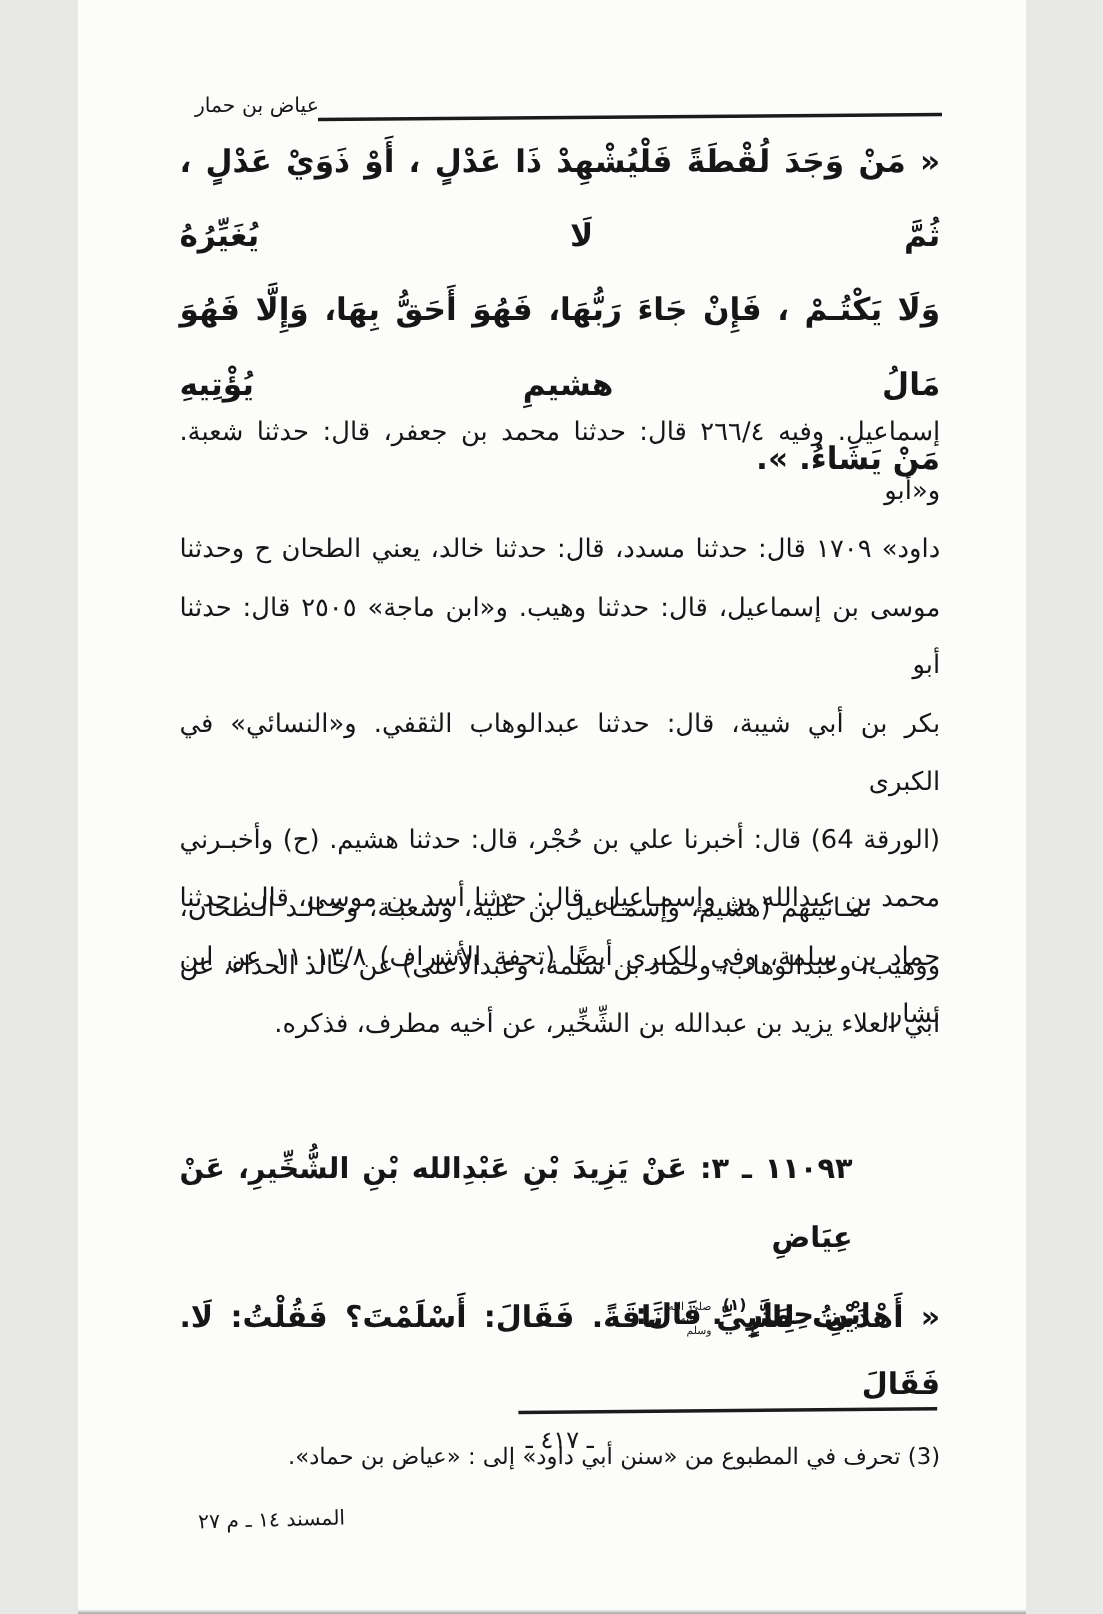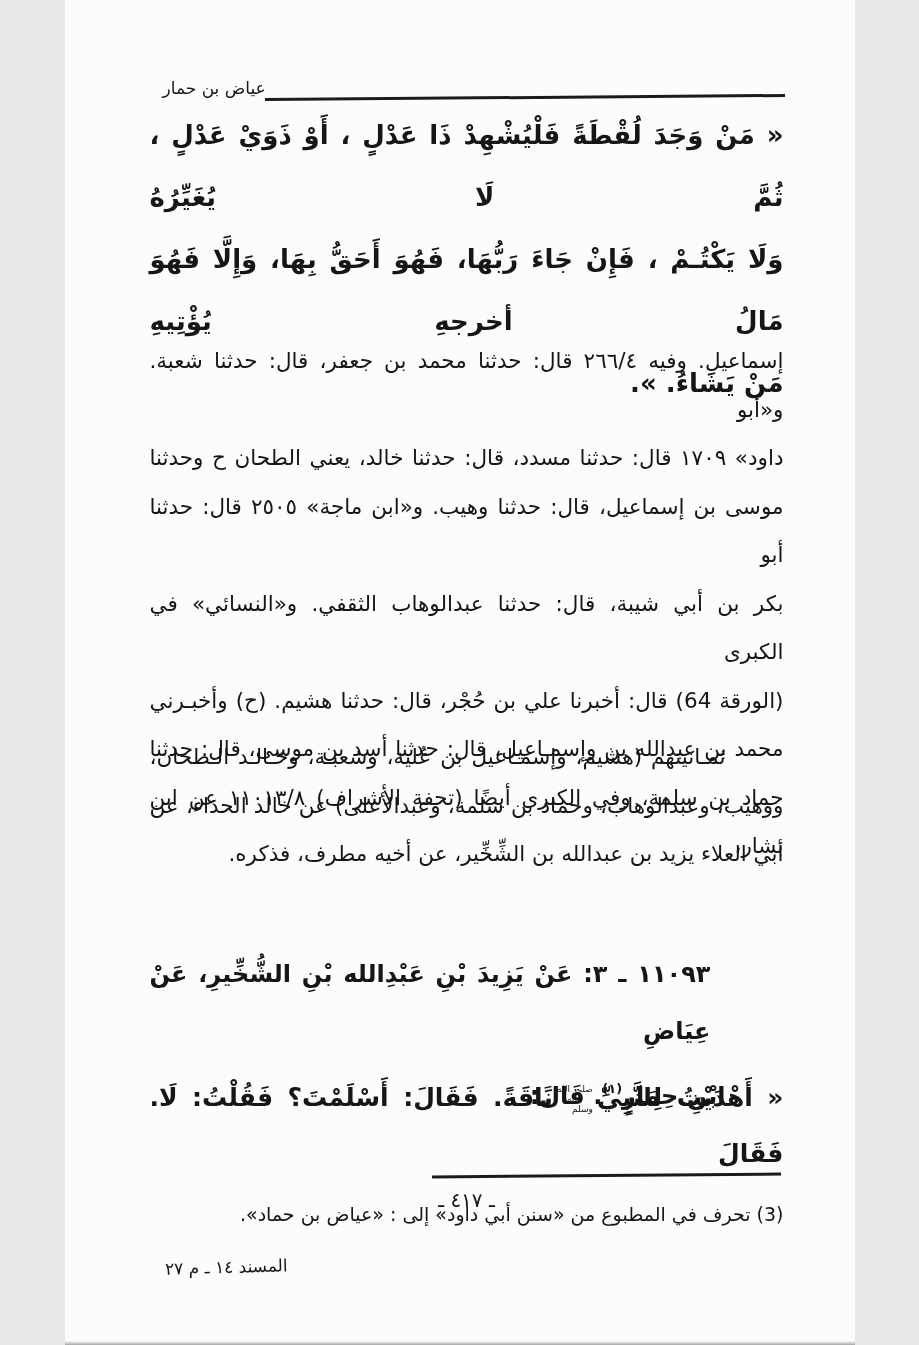--- a/index.html
+++ b/index.html
@@ -67,21 +67,21 @@
 </head>
 <body>
 
 <div class="page">
 
   <div class="head-title">عياض بن حمار</div>
   <div class="head-rule"></div>
 
   <div class="col quote1">
     <div class="jline">« مَنْ وَجَدَ لُقْطَةً فَلْيُشْهِدْ ذَا عَدْلٍ ، أَوْ ذَوَيْ عَدْلٍ ، ثُمَّ لَا يُغَيِّرُهُ</div>
-    <div class="jline">وَلَا يَكْتُـمْ ، فَإِنْ جَاءَ رَبُّهَا، فَهُوَ أَحَقُّ بِهَا، وَإِلَّا فَهُوَ مَالُ أخرجهِ يُؤْتِيهِ</div>
+    <div class="jline">وَلَا يَكْتُـمْ ، فَإِنْ جَاءَ رَبُّهَا، فَهُوَ أَحَقُّ بِهَا، وَإِلَّا فَهُوَ مَالُ هشيمِ يُؤْتِيهِ</div>
     <div class="rline">مَنْ يَشَاءُ. ».</div>
   </div>
 
   <div class="col para para1">
     <div class="jline">إسماعيل. وفيه ٢٦٦/٤ قال: حدثنا محمد بن جعفر، قال: حدثنا شعبة. و«أبو</div>
     <div class="jline">داود» ١٧٠٩ قال: حدثنا مسدد، قال: حدثنا خالد، يعني الطحان ح وحدثنا</div>
     <div class="jline">موسى بن إسماعيل، قال: حدثنا وهيب. و«ابن ماجة» ٢٥٠٥ قال: حدثنا أبو</div>
     <div class="jline">بكر بن أبي شيبة، قال: حدثنا عبدالوهاب الثقفي. و«النسائي» في الكبرى</div>
     <div class="jline">(الورقة 64) قال: أخبرنا علي بن حُجْر، قال: حدثنا هشيم. (ح) وأخبـرني</div>
     <div class="jline">محمد بن عبدالله بن وإسمـاعيل، قال: حدثنا أسد بن موسى، قال: حدثنا</div>

